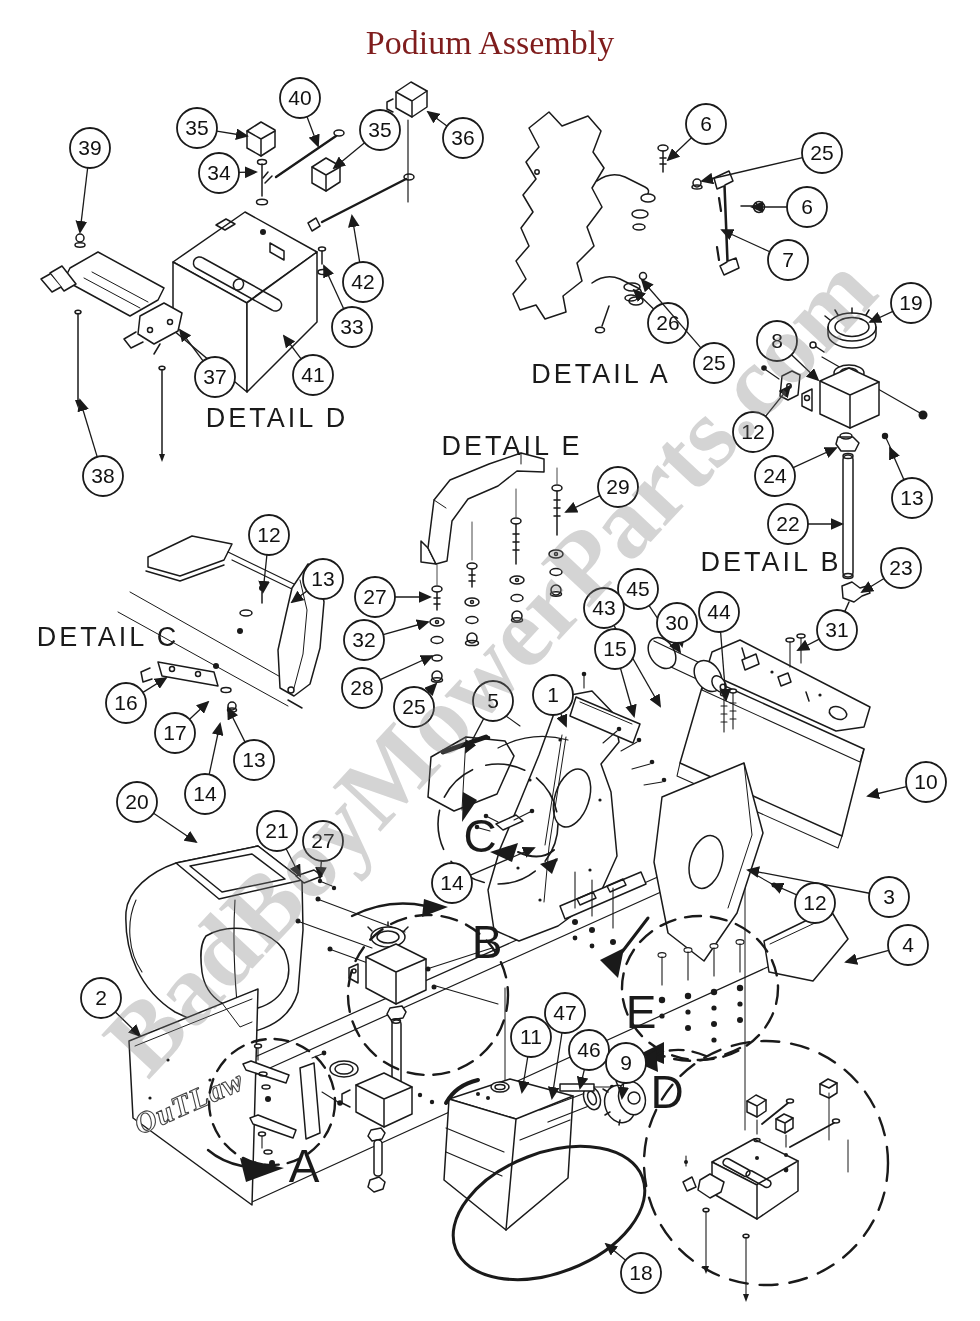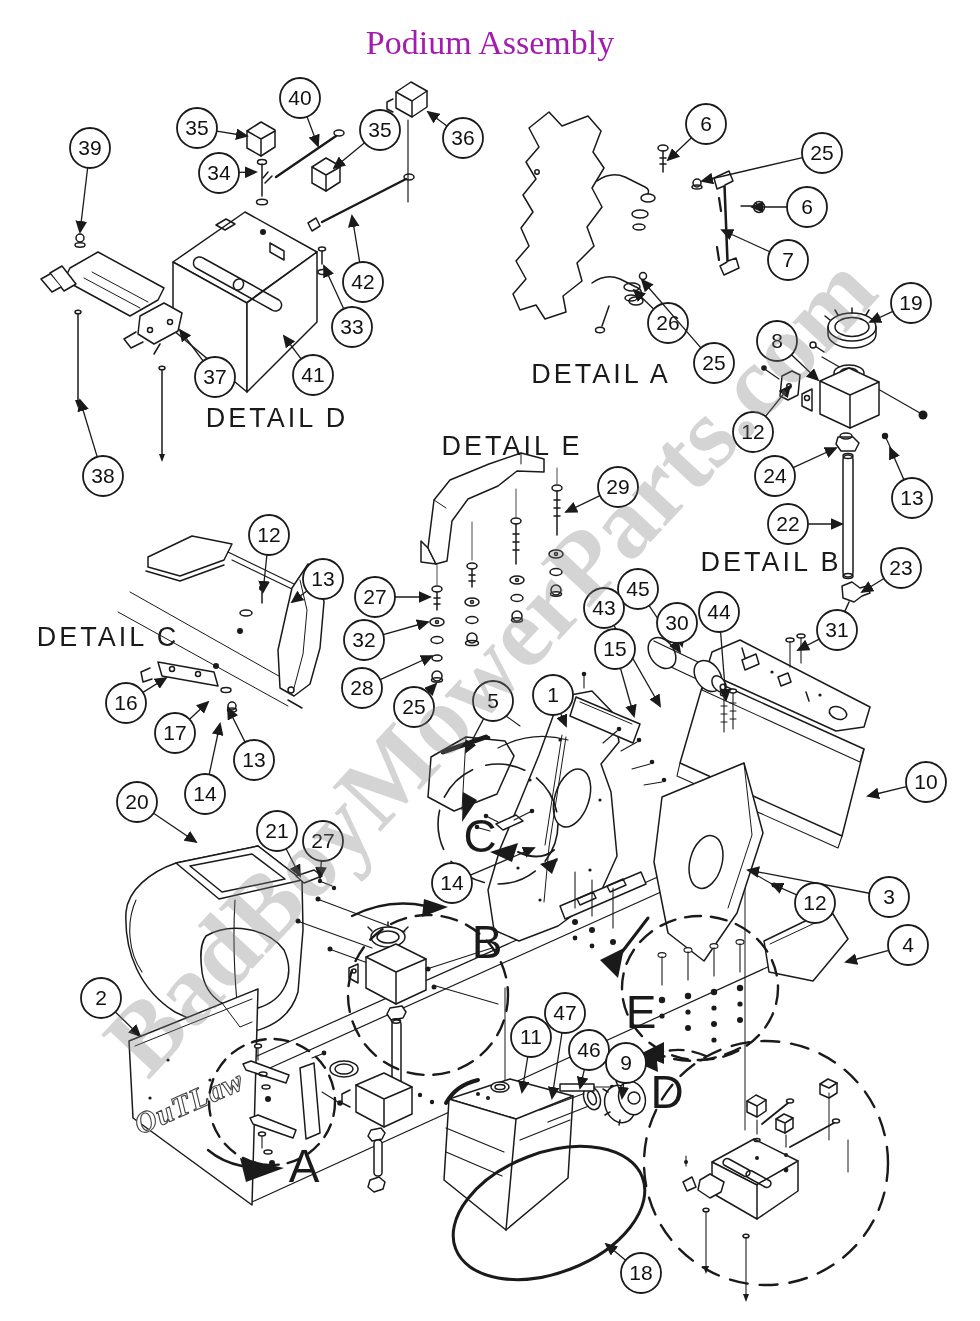--- a/index.html
+++ b/index.html
@@ -1,20 +1,20 @@
 <!DOCTYPE html>
 <html><head>
 <meta charset="utf-8">
 <style>
   html,body{margin:0;padding:0;}
   body{width:980px;height:1321px;position:relative;background:#fff;overflow:hidden;
        font-family:"Liberation Sans",sans-serif;}
   #diagram{position:absolute;left:0;top:0;}
   .title{position:absolute;top:24px;left:0;width:980px;text-align:center;
-         font-family:"Liberation Serif",serif;font-size:34px;color:#a21caf;}
+         font-family:"Liberation Serif",serif;font-size:34px;color:#7f1d1d;}
   .watermark{position:absolute;left:490px;top:665px;transform:translate(-50%,-50%) rotate(-47deg);
          font-family:"Liberation Serif",serif;font-weight:bold;font-size:100px;white-space:nowrap;
          color:rgba(125,125,125,0.33);pointer-events:none;z-index:5;}
   .co-circle{fill:#fff;stroke:#1a1a1a;stroke-width:1.8;}
   .co-num{font:21px "Liberation Sans",sans-serif;fill:#111;text-anchor:middle;}
   .leader{stroke:#1a1a1a;stroke-width:1.3;fill:none;marker-end:url(#arrowhead);}
   .detail-label{font:27px "Liberation Sans",sans-serif;letter-spacing:3px;fill:#1a1a1a;text-anchor:middle;}
   .zone-letter{font:46px "Liberation Sans",sans-serif;fill:#1a1a1a;text-anchor:middle;}
   .logo-text{font-family:"Liberation Serif",serif;font-style:italic;font-weight:bold;
          font-size:30px;fill:#fff;stroke:#444;stroke-width:1.1;letter-spacing:1px;}

